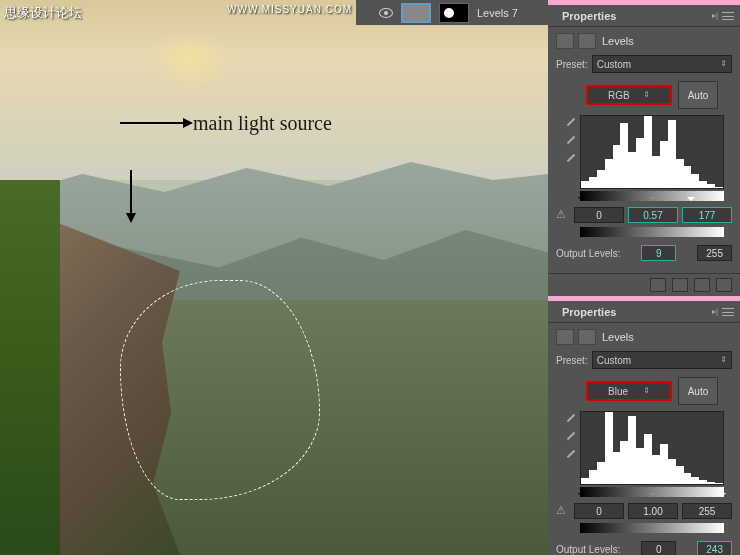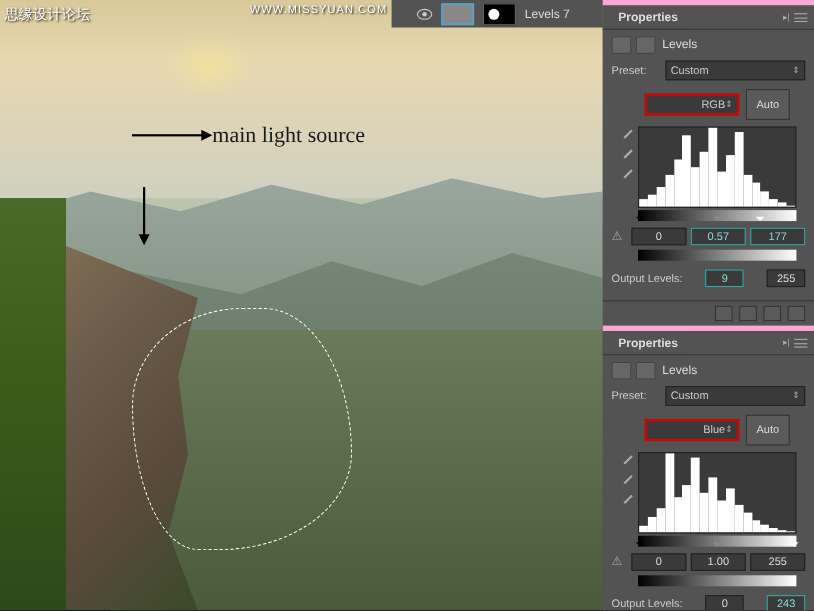--- a/index.html
+++ b/index.html
@@ -33,25 +33,25 @@
 .panel{background:#535353;border-top:5px solid #f9a8d4}
 .panel-header{display:flex;align-items:center;height:22px;padding:0 6px;background:#535353;border-bottom:1px solid #383838}
 .panel-tab{color:#ddd;font-size:11px;font-weight:bold;padding:3px 8px;background:#535353}
 .panel-menu{margin-left:auto;color:#aaa;font-size:10px;display:flex;gap:4px;align-items:center}
 .menu-lines{display:inline-block;width:12px;height:8px;border-top:1px solid #aaa;border-bottom:1px solid #aaa;position:relative}
 .menu-lines:after{content:"";position:absolute;top:3px;left:0;right:0;height:1px;background:#aaa}
 .panel-body{padding:6px 8px}
 .adj-icons{display:flex;gap:4px;margin-bottom:6px;align-items:center}
 .adj-icon{width:18px;height:16px;background:#666;border:1px solid #444}
 .adj-label{color:#ddd;font-size:11px;margin-left:2px}
-.preset-row{display:flex;align-items:center;gap:17px;margin-bottom:8px}
+.preset-row{display:flex;align-items:center;gap:4px;margin-bottom:8px}
 .preset-label{color:#ccc;font-size:10px}
 .preset-select{flex:1;height:18px;background:#3a3a3a;border:1px solid #222;color:#ccc;font-size:10px;padding:0 4px;display:flex;align-items:center;justify-content:space-between}
 .channel-row{display:flex;align-items:center;gap:6px;margin-bottom:6px}
-.channel-select{width:86px;height:20px;background:#3a3a3a;border:2px solid #d00;color:#ccc;font-size:10px;padding:0 4px;display:flex;align-items:center;justify-content:flex-end}
+.channel-select{width:86px;height:20px;background:#3a3a3a;border:2px solid #d00;color:#ccc;font-size:10px;padding:0 20px;display:flex;align-items:center;justify-content:space-between}
 .auto-btn{width:40px;height:28px;background:#5a5a5a;border:1px solid #333;color:#ddd;font-size:10px;display:flex;align-items:center;justify-content:center;cursor:pointer}
 .tool-col{display:flex;flex-direction:column;gap:4px;position:absolute;left:8px}
 .eyedrop{width:14px;height:14px;position:relative}
 .eyedrop:before{content:"";position:absolute;width:2px;height:10px;background:#aaa;transform:rotate(45deg);top:2px;left:6px}
 .histo-wrap{margin-left:24px;width:144px}
 .histogram{height:74px;background:#3a3a3a;border:1px solid #222;position:relative;overflow:hidden}
 .histo-bars{position:absolute;bottom:0;left:0;right:0;height:100%;display:flex;align-items:flex-end}
 .hb{flex:1;background:#fff}
 .slider-track{height:10px;background:linear-gradient(to right,#000,#fff);margin-top:2px;position:relative}
 .slider-tri{position:absolute;bottom:-4px;width:0;height:0;border:4px solid transparent}

